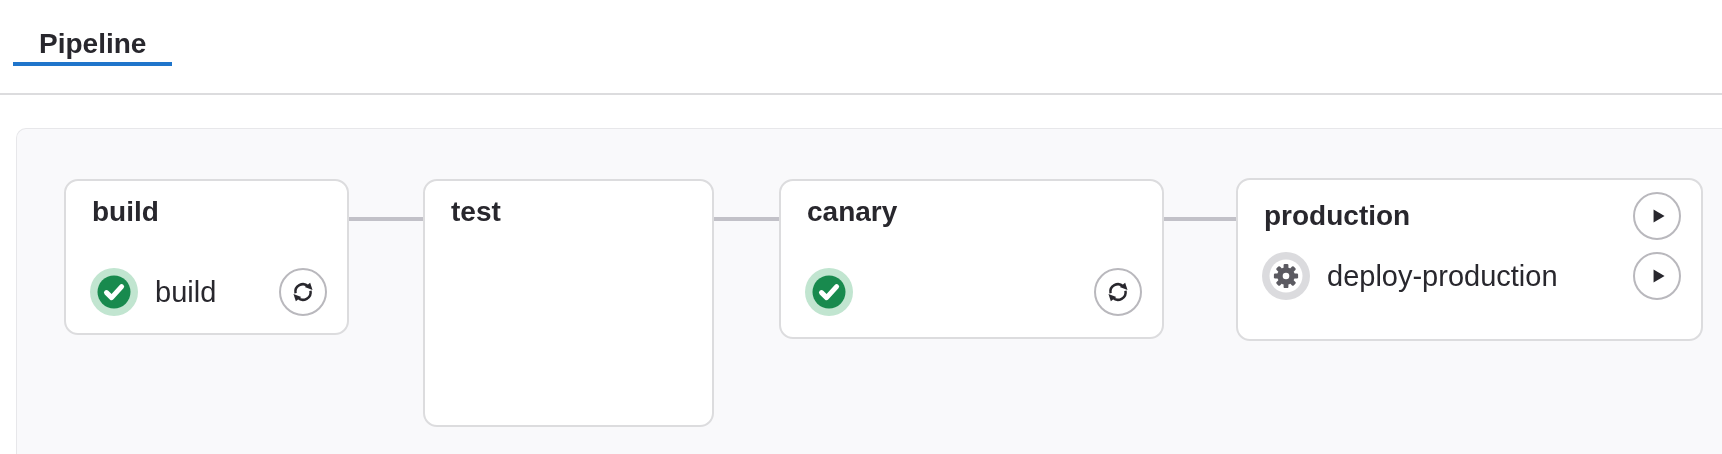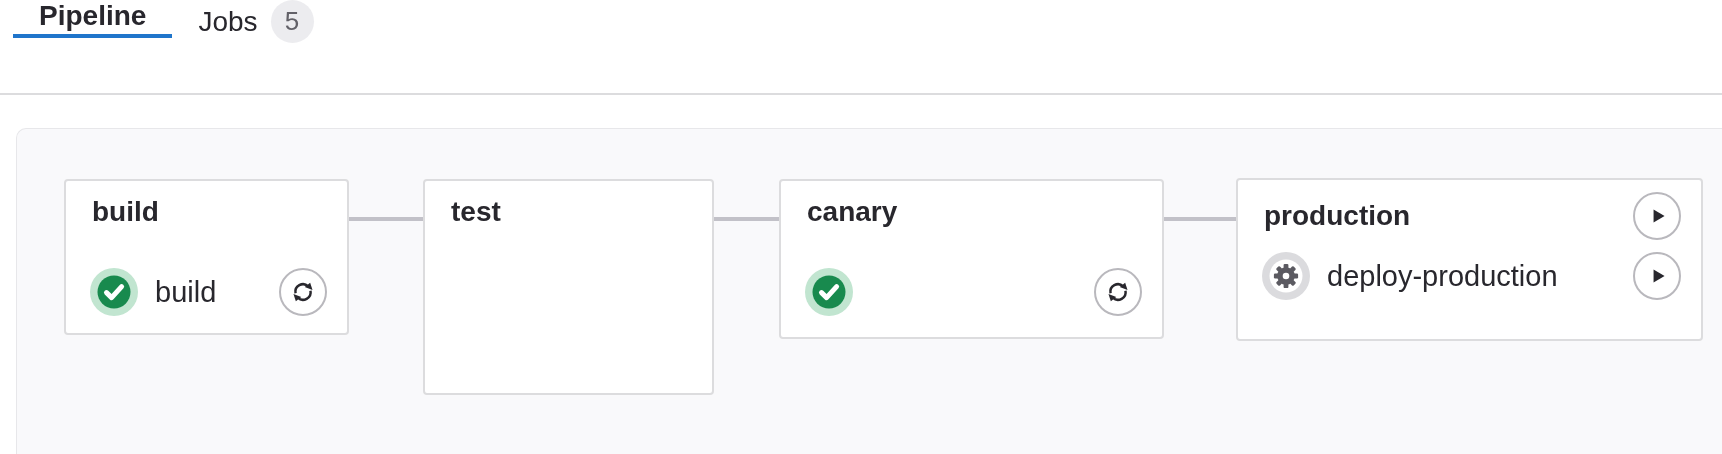--- a/index.html
+++ b/index.html
@@ -1,21 +1,21 @@
 <!DOCTYPE html>
 <html><head>
 <meta charset="utf-8">
 <style>
   * { margin:0; padding:0; box-sizing:border-box; }
   html,body { width:1722px; height:454px; background:#ffffff; overflow:hidden;
               font-family:"Liberation Sans","DejaVu Sans",sans-serif; color:#28272d; }
 
   
   .tabs { position:absolute; left:0; top:0; width:1722px; height:95px;
-          display:flex; align-items:flex-start; padding-left:13px;
+          display:flex; align-items:center; padding-left:13px;
           border-bottom:2px solid #dcdcde; }
   .tab { display:flex; align-items:center; gap:13px; padding:0 26px 6px 26px;
          font-size:28px; color:#28272d; position:relative; cursor:pointer; }
   .tab .tab-label { white-space:nowrap; }
   .tab.active .tab-label { font-weight:700; }
   .tab.active::after { content:""; position:absolute; left:0; right:0; bottom:0;
                        height:4px; background:#1f75cb; }
   .badge { display:inline-flex; align-items:center; justify-content:center;
            min-width:43px; height:43px; padding:0 10px; border-radius:22px;
            background:#ececef; color:#626168; font-size:26px; }
@@ -24,24 +24,24 @@
   .graph-area { position:absolute; left:16px; top:128px; right:0; bottom:0;
                 background:#f9f9fb; border:1px solid #e7e7ea; border-right:0; border-bottom:0;
                 border-top-left-radius:10px; }
 
   .connector { position:absolute; top:88px; height:4px; background:#c2c1c8; }
   #conn-1 { left:330px; width:78px; }
   #conn-2 { left:695px; width:69px; }
   #conn-3 { left:1145px; width:76px; }
 
   .stage-card { position:absolute; top:50px; background:#ffffff;
-                border:2px solid #dcdcde; border-radius:4px;
+                border:2px solid #dcdcde; border-radius:14px;
                 padding:13px 20px 0 24px; }
   #stage-build      { left:47px;   width:285px; height:156px; }
-  #stage-test       { left:406px;  width:291px; height:216px; }
+  #stage-test       { left:406px;  width:291px; height:248px; }
   #stage-canary     { left:762px;  width:385px; height:160px; }
   #stage-production { left:1219px; width:467px; height:163px; top:49px; padding-top:12px; }
 
   .stage-title { font-size:28px; font-weight:700; line-height:36px; color:#28272d;
                  margin-left:2px; white-space:nowrap; }
   .stage-header { display:flex; align-items:center; justify-content:space-between; height:48px; }
 
   .job-row { display:flex; align-items:center; height:48px; margin-top:38px; }
   .job-row.second { margin-top:39px; }
   #stage-production .job-row { margin-top:12px; }
@@ -92,24 +92,20 @@
     </g>
     <g id="icon-play">
       <polygon points="8.8,6 19,12 8.8,18" fill="#28272d"></polygon>
     </g>
   </defs>
 </svg>
 
 <div class="tabs">
   <div class="tab active">
     <span class="tab-label">Pipeline</span>
-  </div>
-  <div class="tab">
-    <span class="tab-label">Jobs</span>
-    <span class="badge">5</span>
   </div>
 </div>
 
 <div class="graph-area">
 
   <div class="connector" id="conn-1"></div>
   <div class="connector" id="conn-2"></div>
   <div class="connector" id="conn-3"></div>
 
   <div class="stage-card" id="stage-build">

